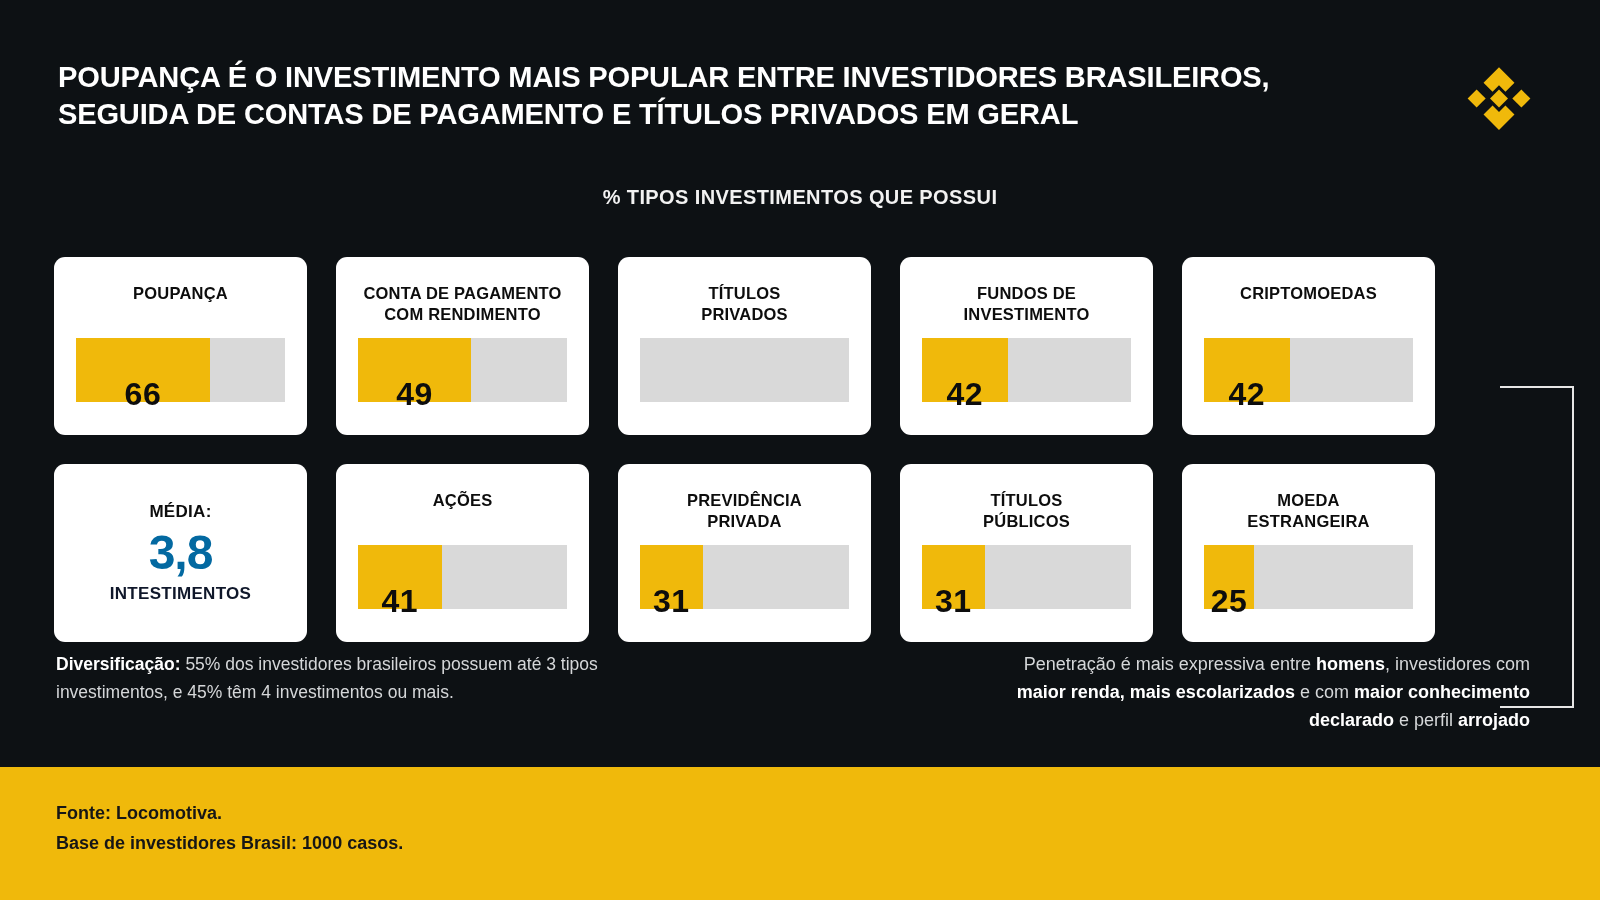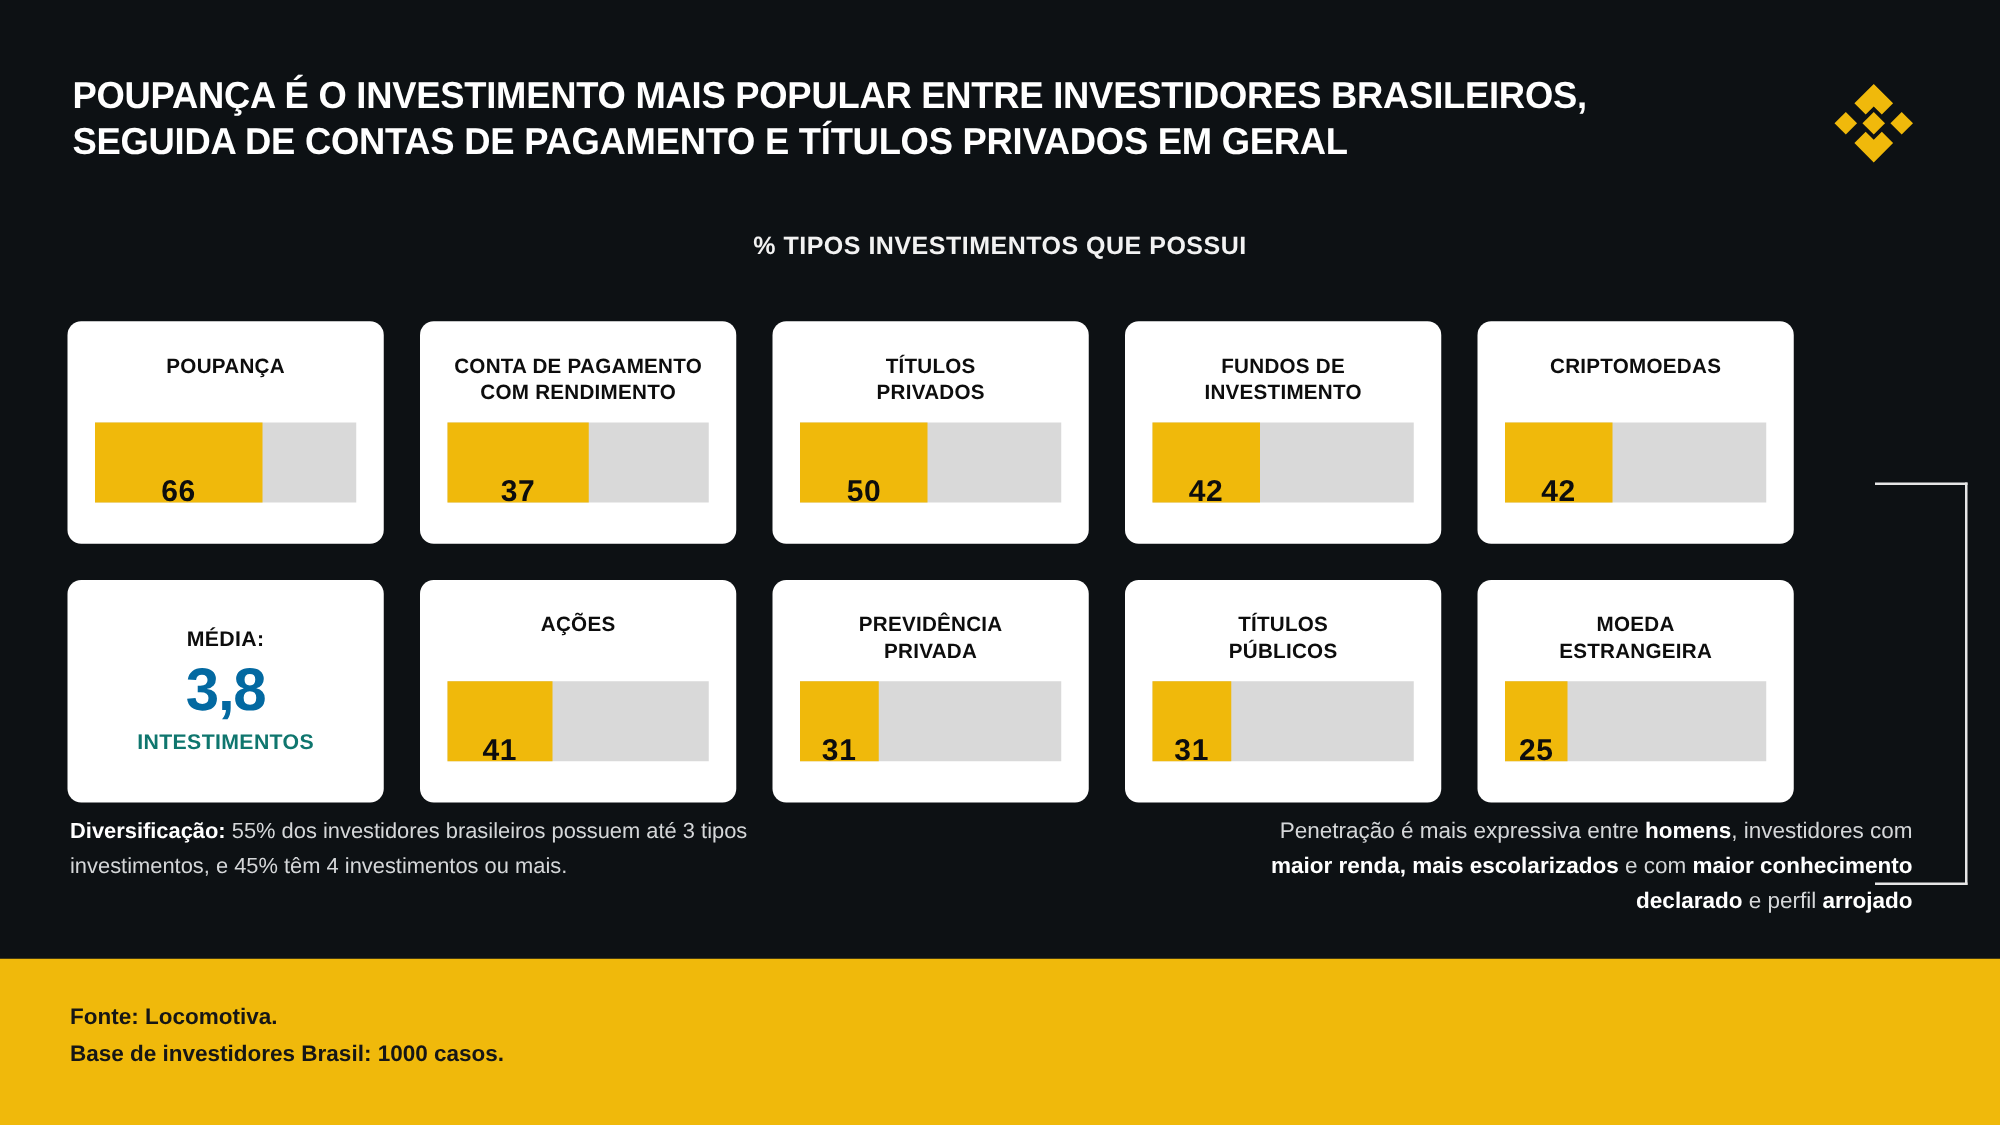--- a/index.html
+++ b/index.html
@@ -88,42 +88,42 @@
     background:#d9d9d9;
   }
   .bar-fill {
     position:absolute; left:0; top:0; bottom:0;
     background:#f0b90b;
     display:flex;
     align-items:center;
   }
   .bar-value {
     font-weight:bold;
-    font-size:24px;
+    font-size:32px;
     color:#0d0d0d;
     width:100%;
     text-align:center;
     letter-spacing:0.5px;
     margin-top:48px;
   }
 
   
   .card-avg { justify-content:center; padding-top:0; }
   .avg-label {
     font-weight:bold; font-size:17px; letter-spacing:0.3px;
     color:#0d0d0d; text-transform:uppercase; text-align:right;
   }
   .avg-number {
     font-weight:bold; font-size:48px; line-height:60px;
     color:#0369a1; text-align:center; letter-spacing:-1px;
     margin:1px 0 1px 0;
   }
   .avg-unit {
     font-weight:bold; font-size:17px; letter-spacing:0.3px;
-    color:#0f766e; text-transform:uppercase; text-align:center;
+    color:#0f172a; text-transform:uppercase; text-align:center;
   }
 
   
   .note-left {
     position:absolute; left:56px; top:650px; width:600px;
     font-size:17.5px; line-height:28px; color:#d5d7d9;
     text-align:left;
   }
   .note-right {
     position:absolute; right:70px; top:650px; width:540px;
@@ -196,35 +196,32 @@
     </div>
 
     <div class="card">
       <div class="card-title">
         <span>CONTA DE PAGAMENTO</span><br>
         <span>COM RENDIMENTO</span>
       </div>
       <div class="bar-wrap">
         <div class="bar-track"></div>
         <div class="bar-fill" style="width: 54%;">
-          <span class="bar-value">37</span>
+          <span class="bar-value">49</span>
         </div>
       </div>
     </div>
 
     <div class="card">
       <div class="card-title">
         <span>TÍTULOS</span><br>
         <span>PRIVADOS</span>
       </div>
       <div class="bar-wrap">
         <div class="bar-track"></div>
-        <div class="bar-fill" style="width: 49%;">
-          <span class="bar-value">50</span>
-        </div>
       </div>
     </div>
 
     <div class="card">
       <div class="card-title">
         <span>FUNDOS DE</span><br>
         <span>INVESTIMENTO</span>
       </div>
       <div class="bar-wrap">
         <div class="bar-track"></div>

